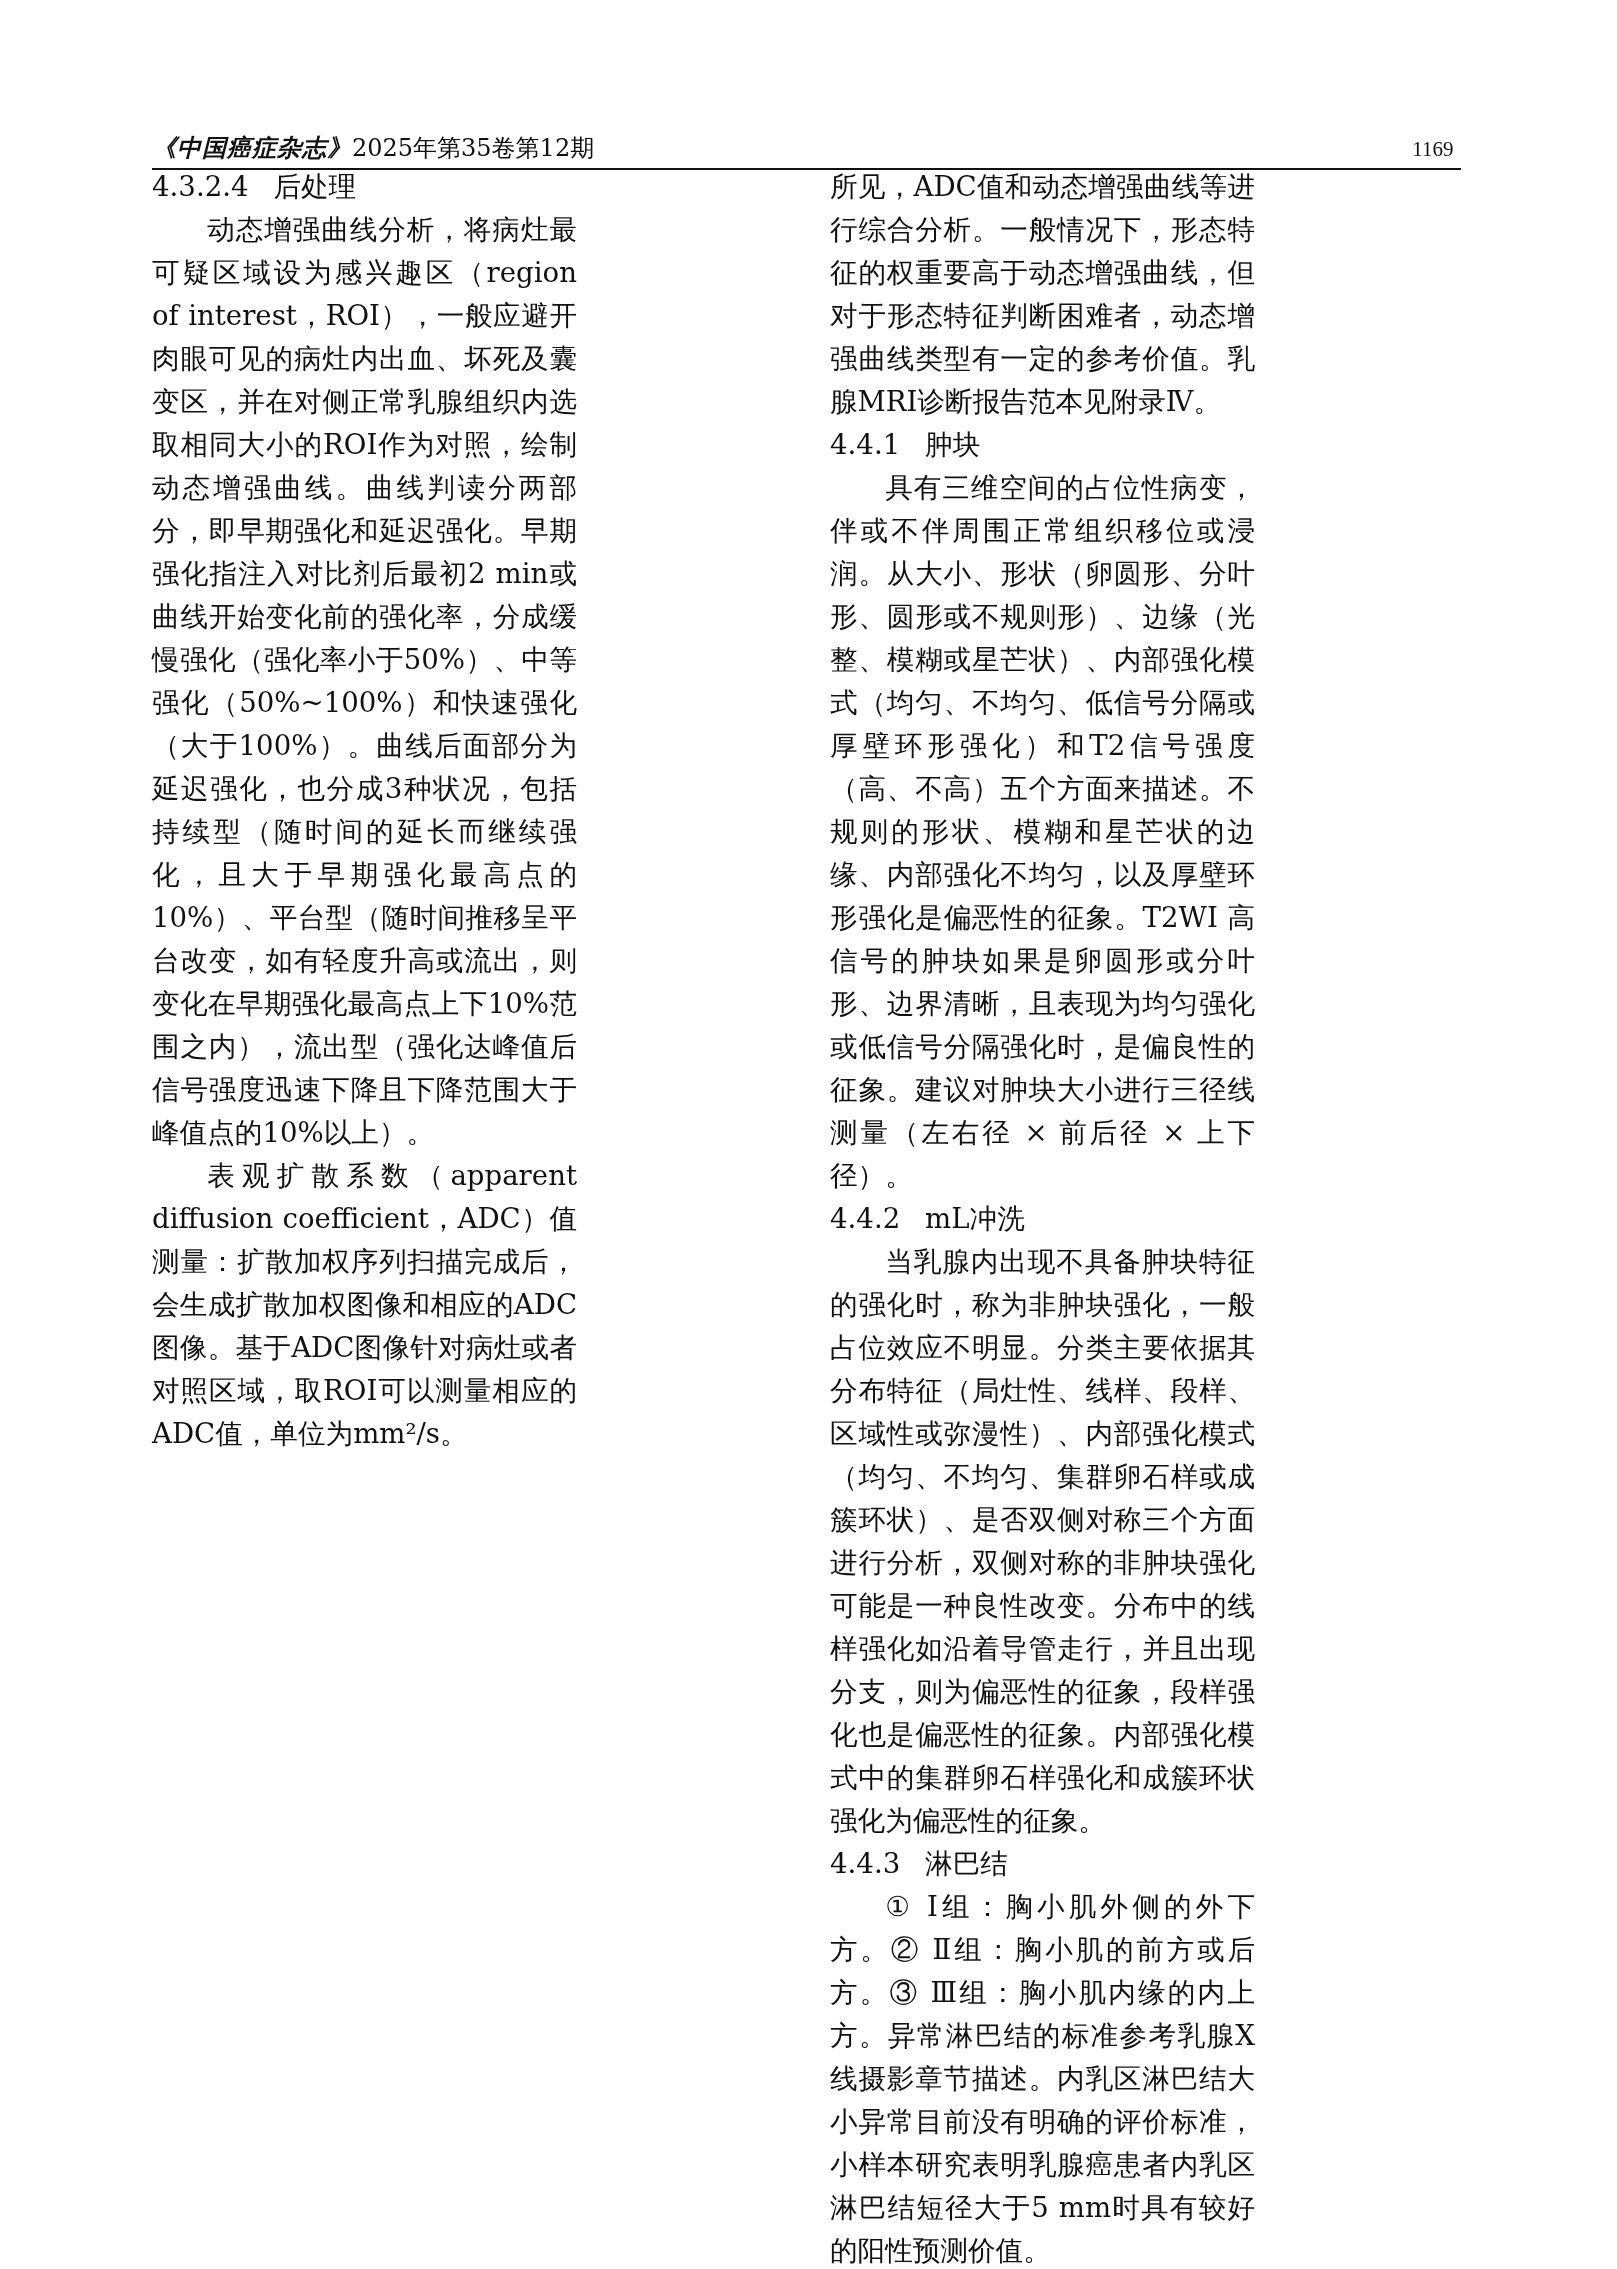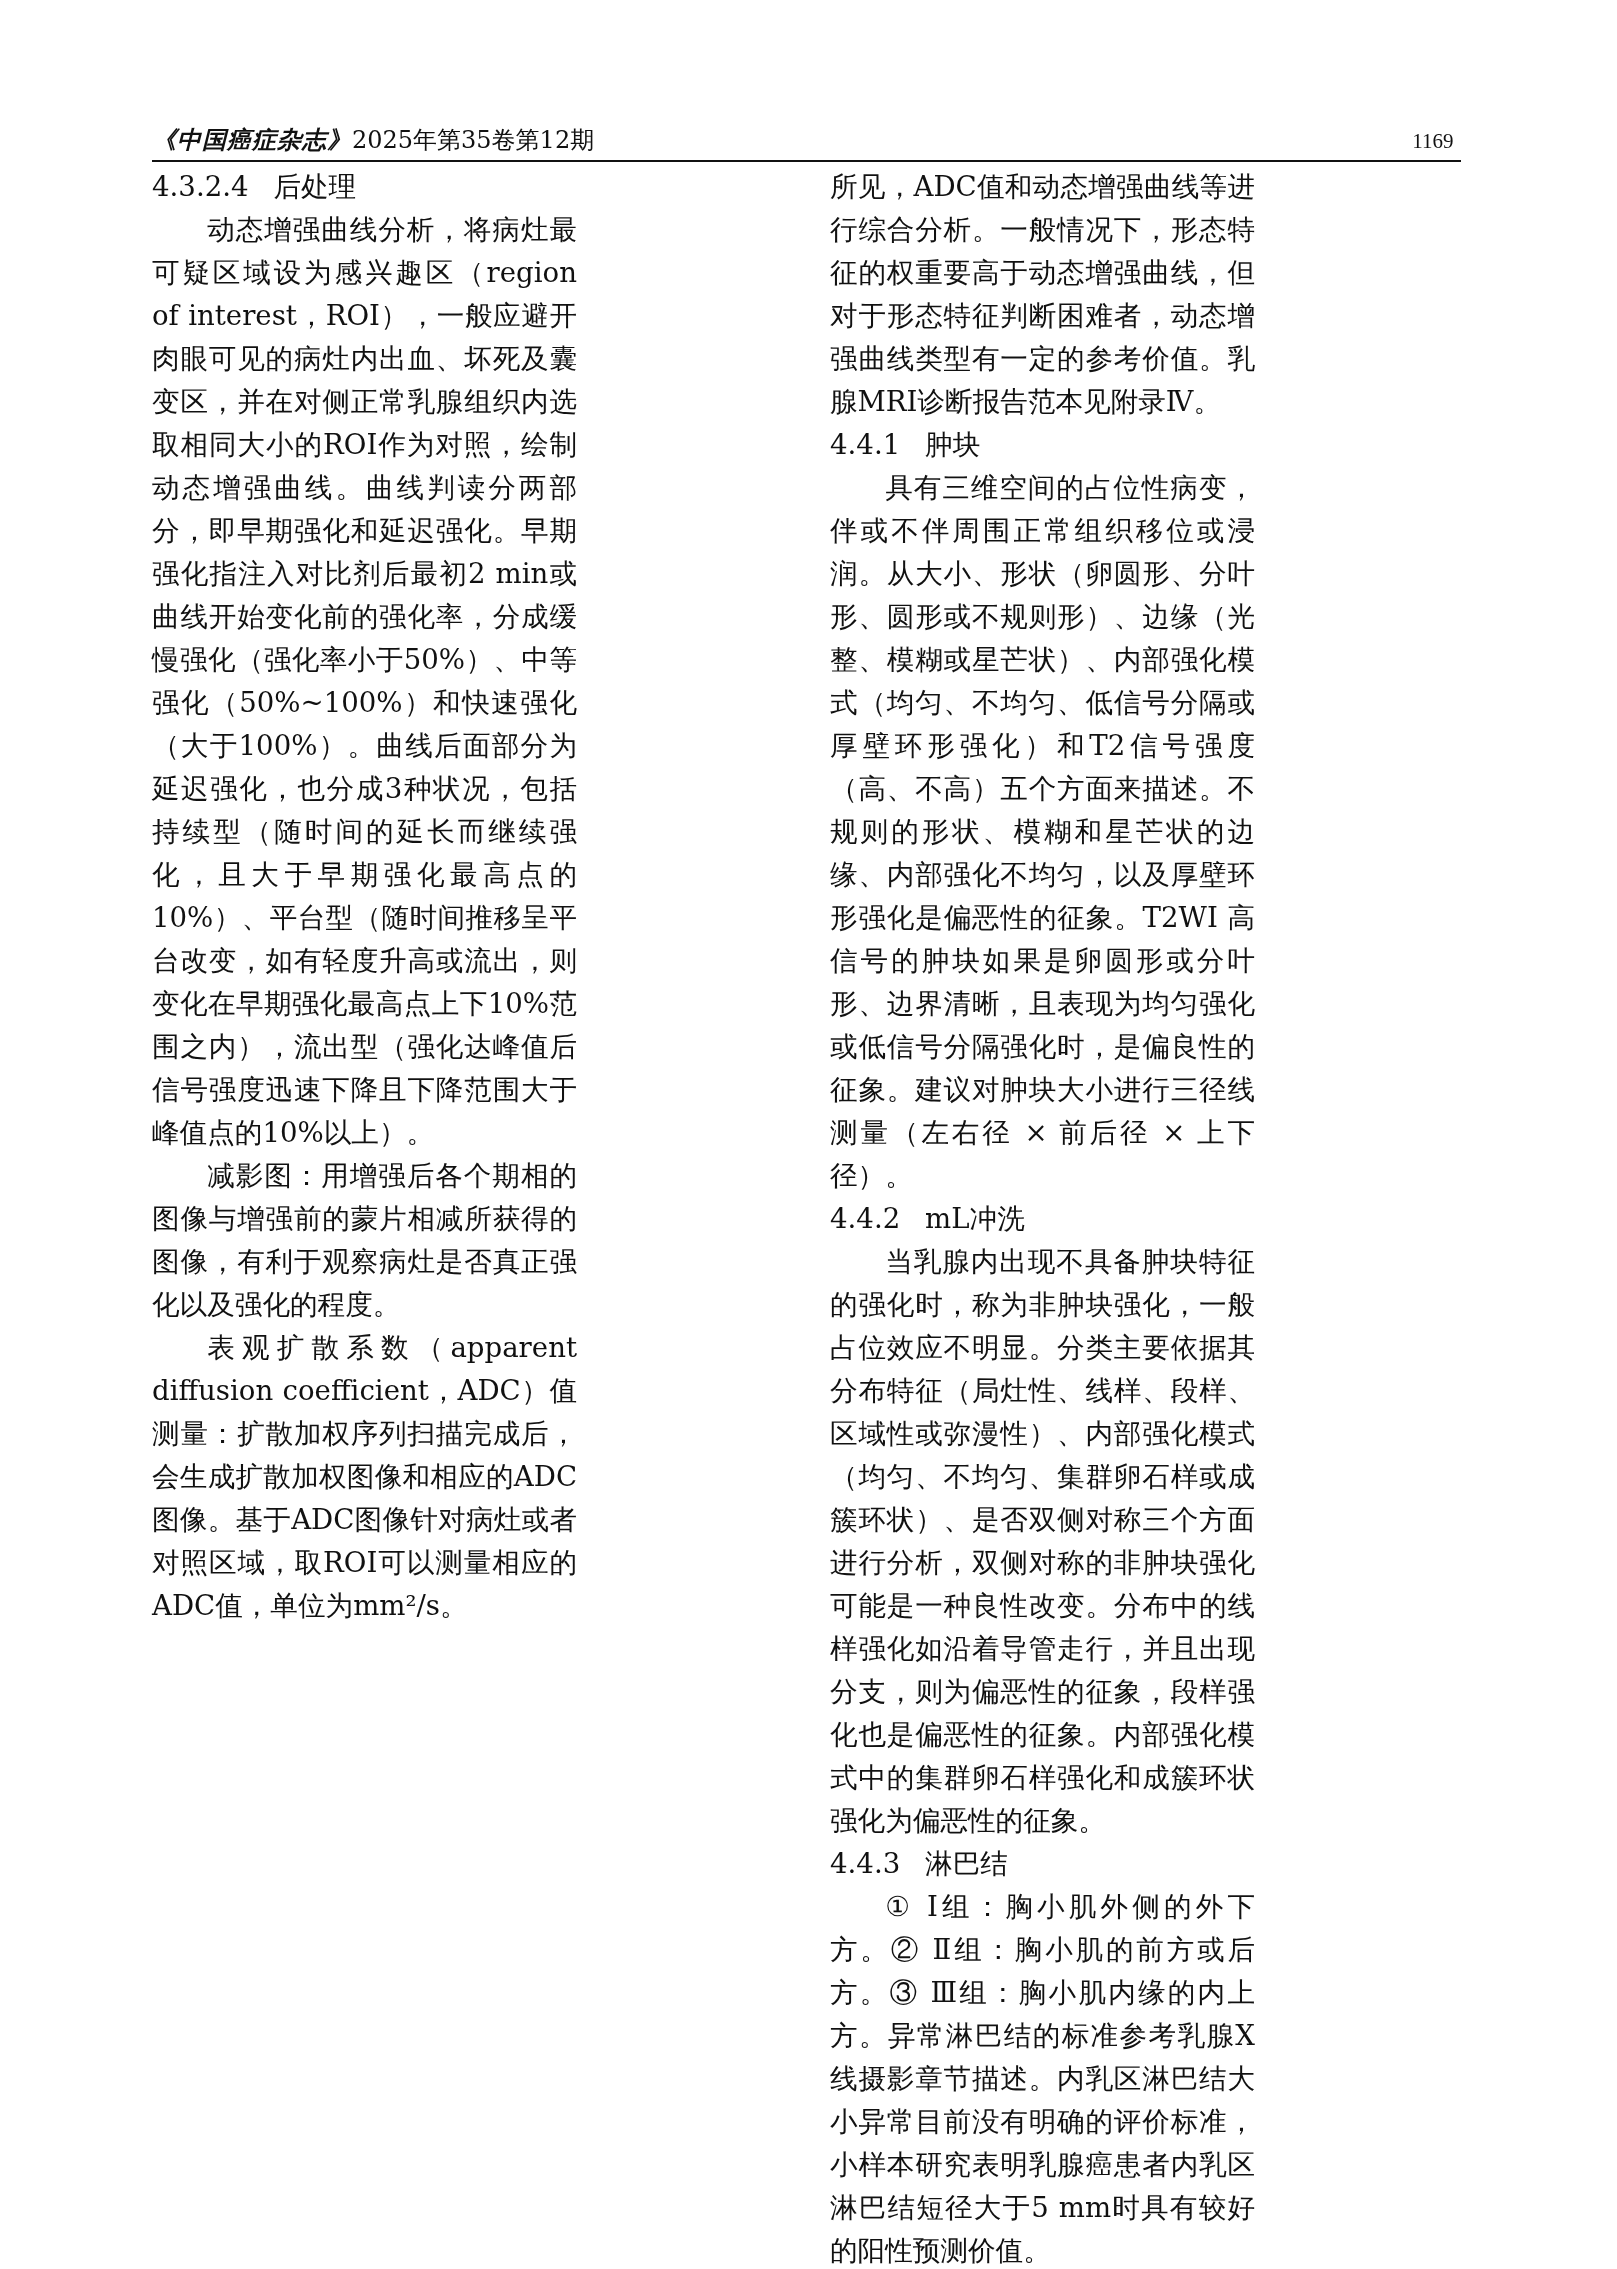--- a/index.html
+++ b/index.html
@@ -2,21 +2,21 @@
 <html style="font-size:15px"><head>
 <meta charset="utf-8">
 <style>
   html, body { margin: 0; padding: 0; background: #ffffff; }
   body {
     width: 1618px; height: 2269px; position: relative; overflow: hidden;
     font-family: "DejaVu Serif", "Liberation Serif", serif;
     color: #111111;
   }
   .header {
-    position: absolute; left: 152px; top: 124px; width: 1309px; height: 36px;
+    position: absolute; left: 152px; top: 132px; width: 1309px; height: 36px;
     border-bottom: 2.9px solid #111;
   }
   .journal {
     position: absolute; left: 0; bottom: 5.7px; font-size: 24px; line-height: 27px; white-space: nowrap;
   }
   .journal .jname { font-weight: bold; font-style: italic; letter-spacing: 1px; }
   .pagenum {
     position: absolute; right: 7.6px; bottom: 5.7px; font-size: 21px; line-height: 25px;
     font-family: "Liberation Serif", serif;
     text-align: right;
@@ -40,21 +40,20 @@
     <span class="jname">《中国癌症杂志》</span><span>2025年第35卷第12期</span>
   </div>
   <div class="pagenum">1169</div>
 </div>
 
 <div class="col col-left">
   <h3>
     <span class="num">4.3.2.4</span><span>后处理</span>
   </h3>
   <p>动态增强曲线分析，将病灶最可疑区域设为感兴趣区（region of interest，ROI），一般应避开肉眼可见的病灶内出血、坏死及囊变区，并在对侧正常乳腺组织内选取相同大小的ROI作为对照，绘制动态增强曲线。曲线判读分两部分，即早期强化和延迟强化。早期强化指注入对比剂后最初2 min或曲线开始变化前的强化率，分成缓慢强化（强化率小于50%）、中等强化（50%~100%）和快速强化（大于100%）。曲线后面部分为延迟强化，也分成3种状况，包括持续型（随时间的延长而继续强化，且大于早期强化最高点的10%）、平台型（随时间推移呈平台改变，如有轻度升高或流出，则变化在早期强化最高点上下10%范围之内），流出型（强化达峰值后信号强度迅速下降且下降范围大于峰值点的10%以上）。</p>
-  <p>减影图：用增强后各个期相的图像与增强前的蒙片相减所获得的图像，有利于观察病灶是否真正强化以及强化的程度。</p>
   <p>表观扩散系数（apparent diffusion coefficient，ADC）值测量：扩散加权序列扫描完成后，会生成扩散加权图像和相应的ADC图像。基于ADC图像针对病灶或者对照区域，取ROI可以测量相应的ADC值，单位为mm²/s。</p>
 
 </div>
 
 <div class="col col-right">
   <p class="noindent">所见，ADC值和动态增强曲线等进行综合分析。一般情况下，形态特征的权重要高于动态增强曲线，但对于形态特征判断困难者，动态增强曲线类型有一定的参考价值。乳腺MRI诊断报告范本见附录Ⅳ。</p>
   <h3>
     <span class="num">4.4.1</span><span>肿块</span>
   </h3>
   <p>具有三维空间的占位性病变，伴或不伴周围正常组织移位或浸润。从大小、形状（卵圆形、分叶形、圆形或不规则形）、边缘（光整、模糊或星芒状）、内部强化模式（均匀、不均匀、低信号分隔或厚壁环形强化）和T2信号强度（高、不高）五个方面来描述。不规则的形状、模糊和星芒状的边缘、内部强化不均匀，以及厚壁环形强化是偏恶性的征象。T2WI 高信号的肿块如果是卵圆形或分叶形、边界清晰，且表现为均匀强化或低信号分隔强化时，是偏良性的征象。建议对肿块大小进行三径线测量（左右径 × 前后径 × 上下径）。</p>

